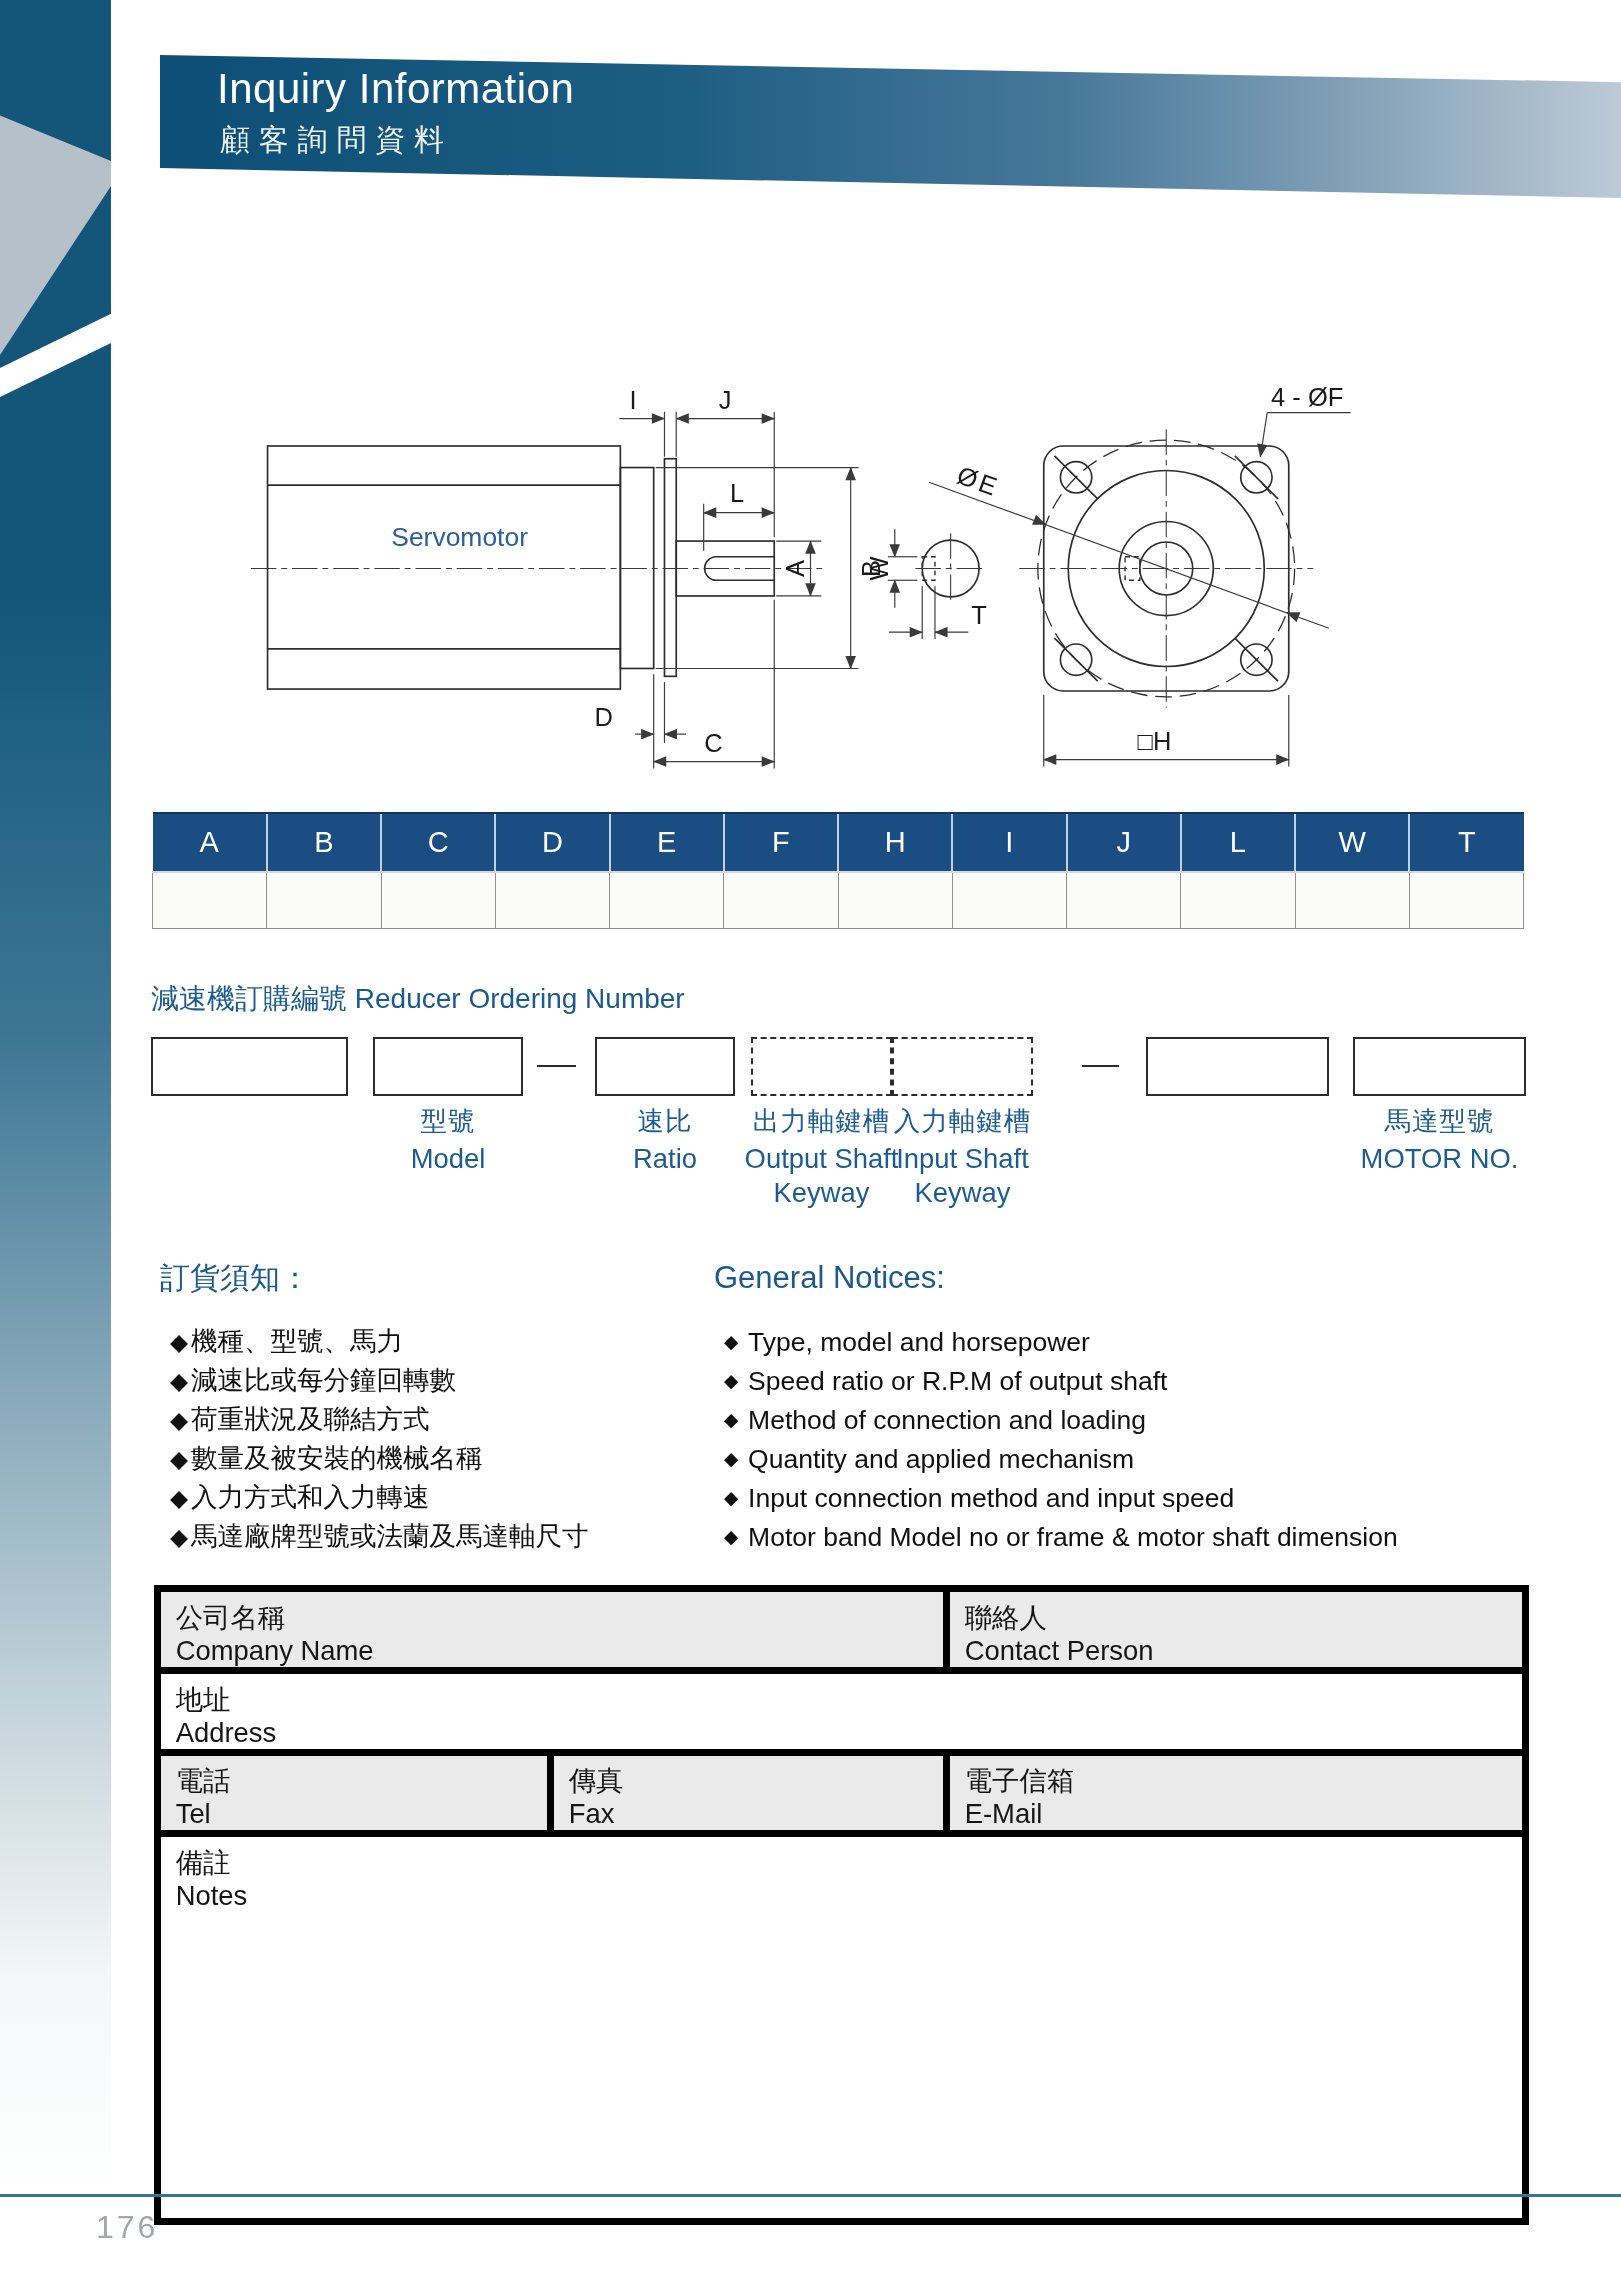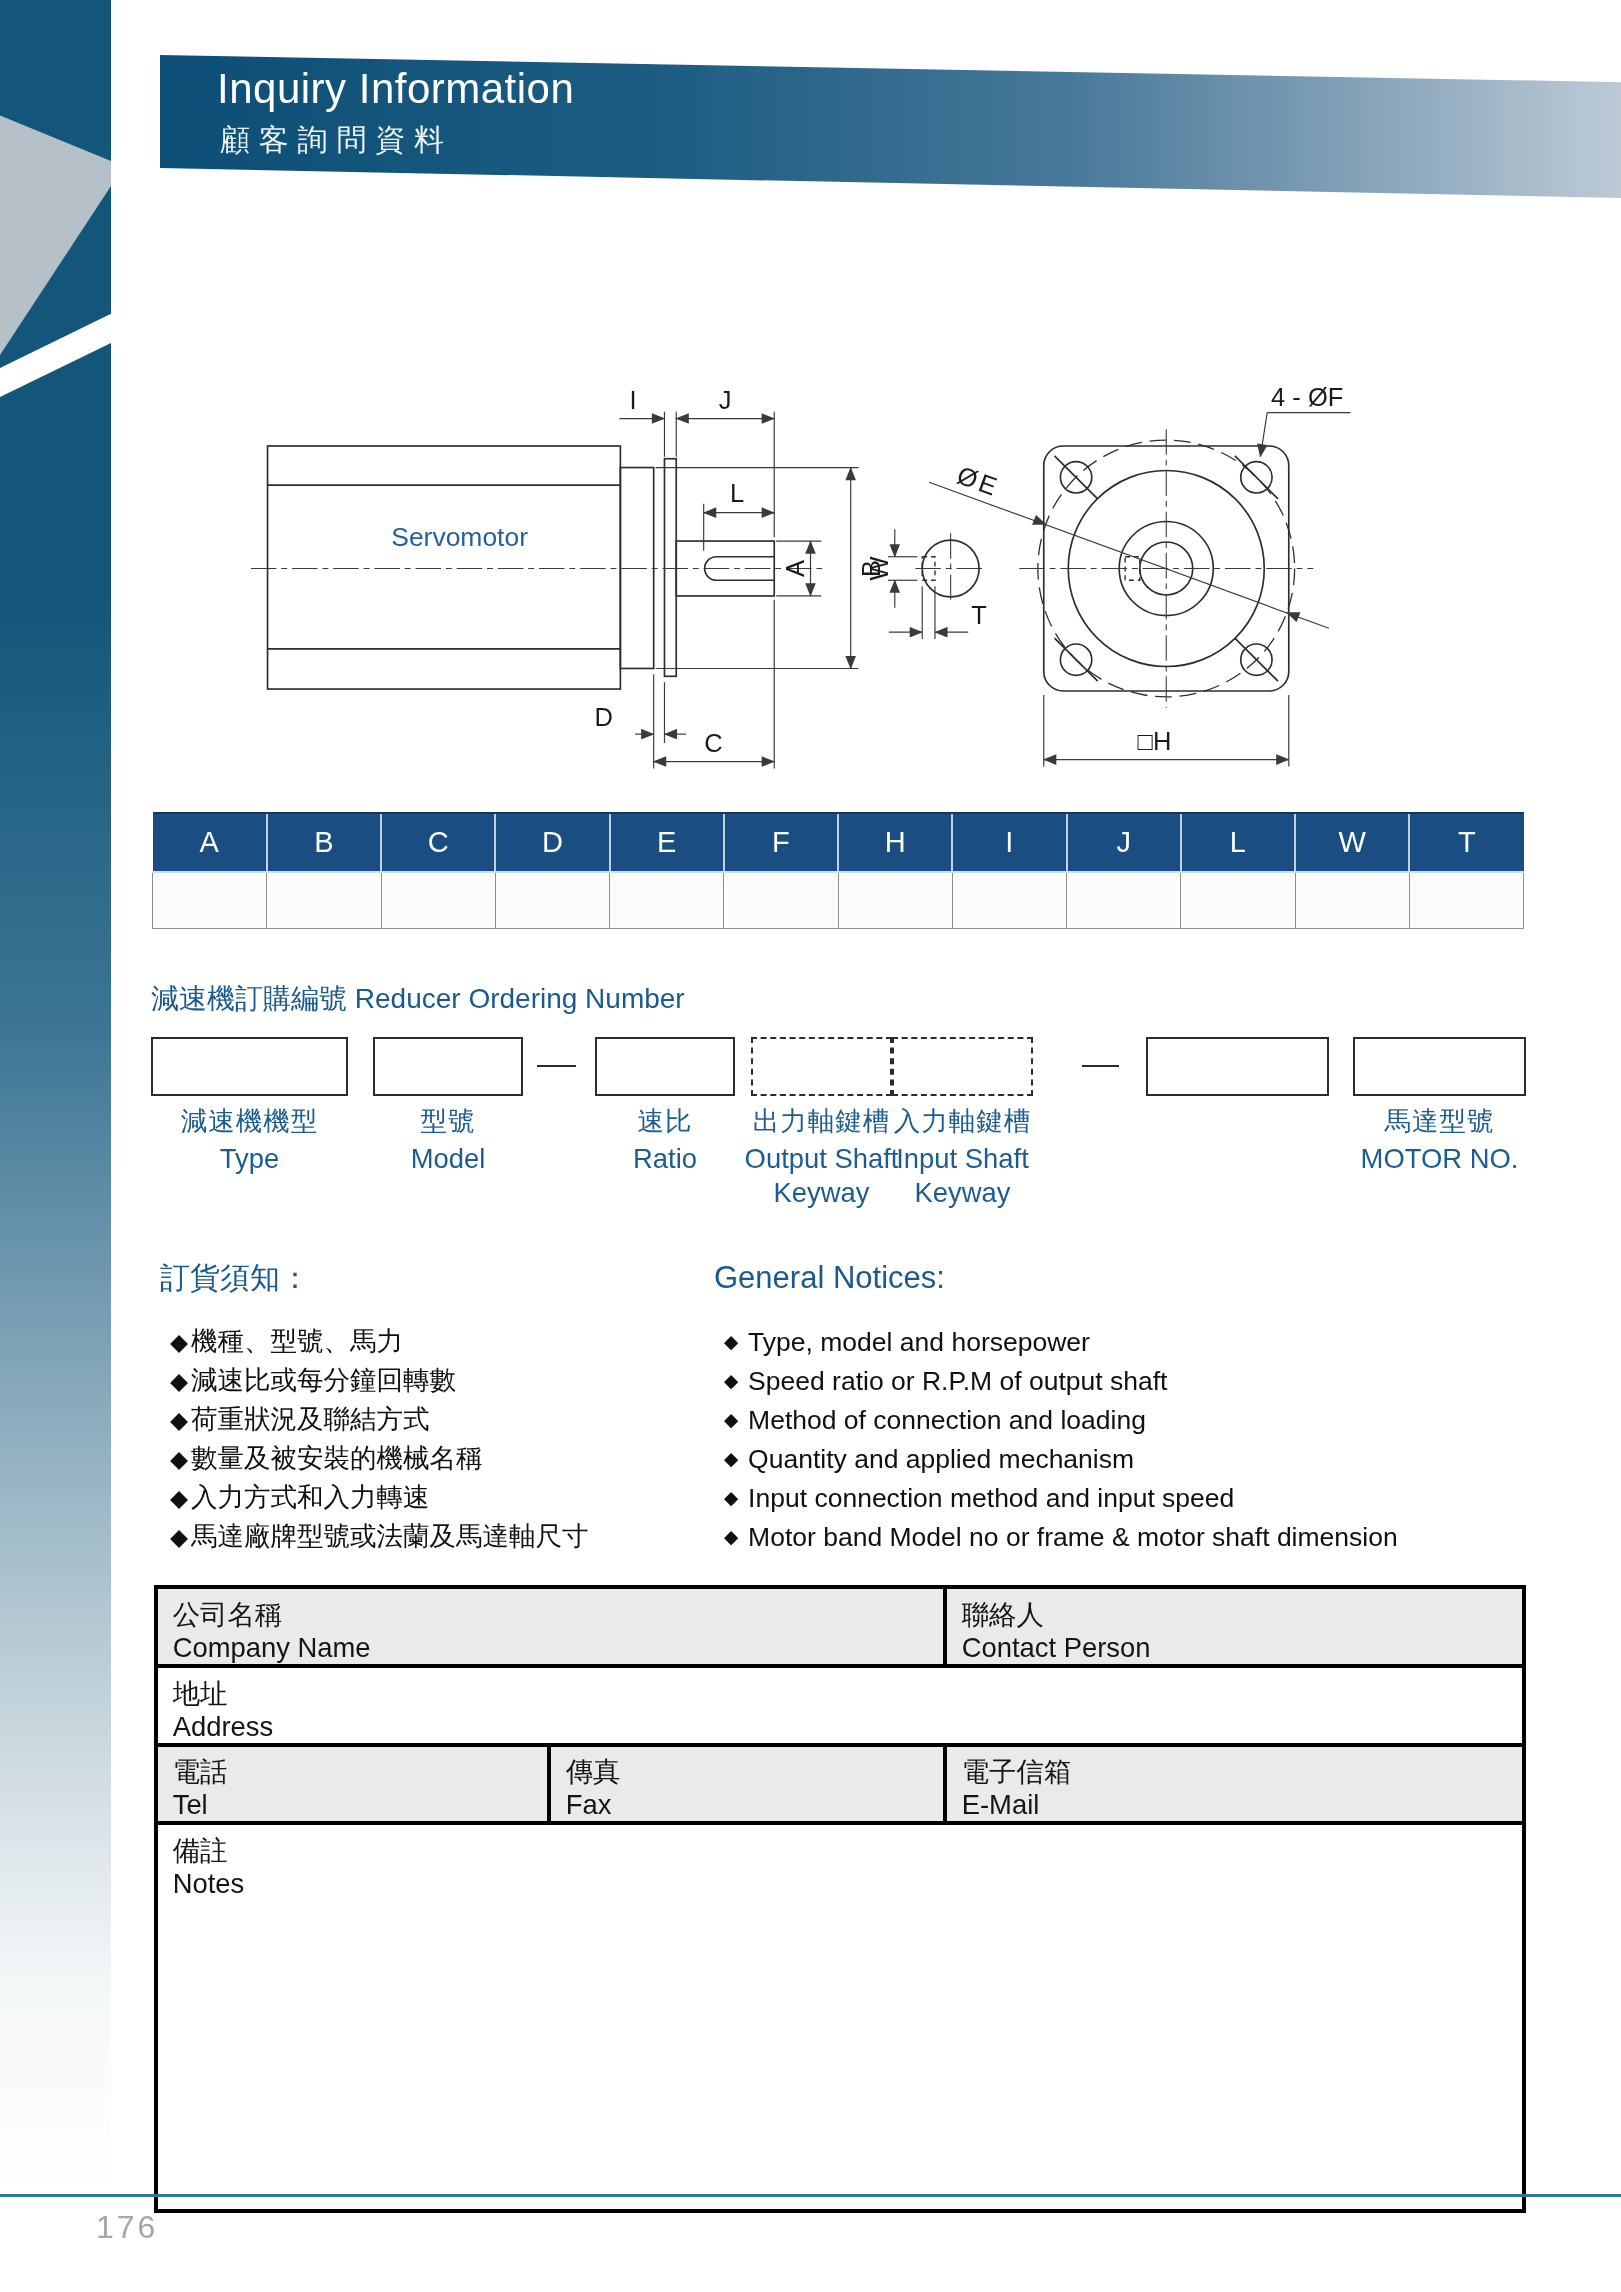--- a/index.html
+++ b/index.html
@@ -52,21 +52,21 @@
   .nsec{line-height:39px}
   .nsec .head{font-size:30px;color:#1c5a8e;margin-bottom:25px}
   .nsec ul{list-style:none;margin:10px;padding:0;font-size:26.5px;color:#101010}
   .nsec li{height:39px;white-space:nowrap}
   .nsec .b{margin-right:2.9px;font-size:23.5px}
   .nsec.en .head{font-size:31px}
   .nsec.en .b{font-size:18.6px;vertical-align:2.9px;margin-right:9.8px}
 
   
   .formtable{position:absolute;left:154px;top:1585px;width:1368px;border-collapse:collapse;table-layout:fixed}
-  .formtable td{border:4px solid #000000;vertical-align:top;padding:8.8px 5.9px 0 14.7px;
+  .formtable td{border:7px solid #000000;vertical-align:top;padding:8.8px 5.9px 0 14.7px;
      font-size:27.4px;color:#151515;line-height:33px;background:#fff}
   .formtable td.g{background:#e9eae9}
 
   .footline{left:0;top:2194px;width:1621px;height:2.9px;background:#31798f}
   .pagenum{left:96px;top:2209px;font-size:32px;color:#a3a7aa;letter-spacing:2.9px}
 </style>
 </head>
 <body>
 
 <div class="abs strip"></div>
@@ -230,24 +230,20 @@
 </tbody>
   </table>
 
 <div class="abs ordtitle">
   <span>減速機訂購編號</span>
   <span>Reducer Ordering Number</span>
 </div>
 
 <div class="ocell" style="left:151px;width:197px">
   <div class="obox"></div>
-  <div class="olbl">
-      <div class="zh">減速機機型</div>
-  <div class="en">Type</div>
-    </div>
 </div>
 <div class="ocell" style="left:373px;width:150px">
   <div class="obox"></div>
   <div class="olbl">
       <div class="zh">型號</div>
   <div class="en">Model</div>
     </div>
 </div>
 <div class="abs odash" style="left:537px;width:39px"></div>
 <div class="ocell" style="left:595px;width:140px">

